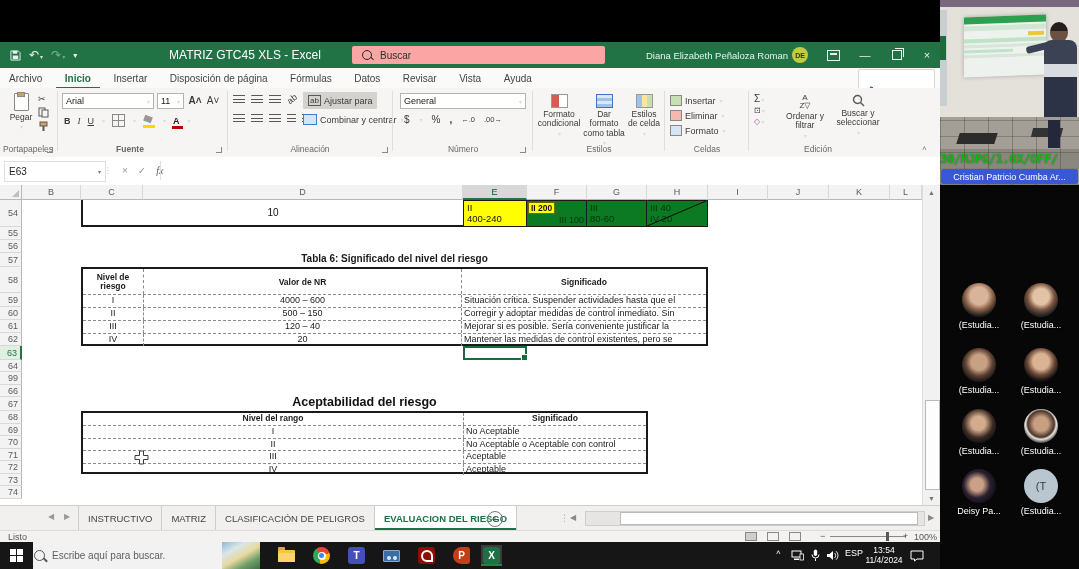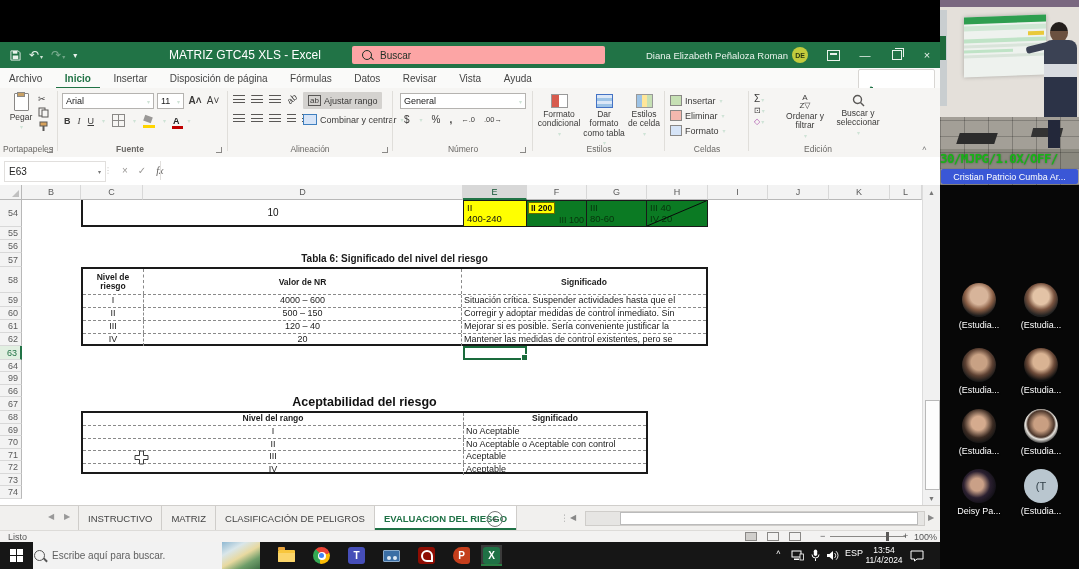--- a/index.html
+++ b/index.html
@@ -230,21 +230,21 @@
 
       <div class="abs" style="left:233px;top:6px;display:flex;align-items:center;gap:6px;">
         <span class="lines"></span>
         <span class="lines pressed"></span>
         <span class="lines"></span>
         <span style="font-size:9px;transform:rotate(-40deg);">ab</span>
           <span class="da">▾</span>
       </div>
       <div class="abs pressed" style="left:303px;top:4px;height:17px;display:flex;align-items:center;gap:3px;padding:0 5px;">
         <span style="font-size:8px;border:1px solid #5a5856;padding:0 1px;">ab</span>
-        <span>Ajustar rango</span>
+        <span>Ajustar para</span>
       </div>
       <div class="abs" style="left:233px;top:26px;display:flex;align-items:center;gap:6px;">
         <span class="lines"></span>
         <span class="lines"></span>
         <span class="lines"></span>
         <span class="lines short"></span>
         <span class="lines short"></span>
       </div>
       <div class="abs" style="left:303px;top:26px;display:flex;align-items:center;gap:3px;">
         <span style="width:12px;height:9px;border:1px solid #3f7fbf;background:#d6e4f7;"></span>

